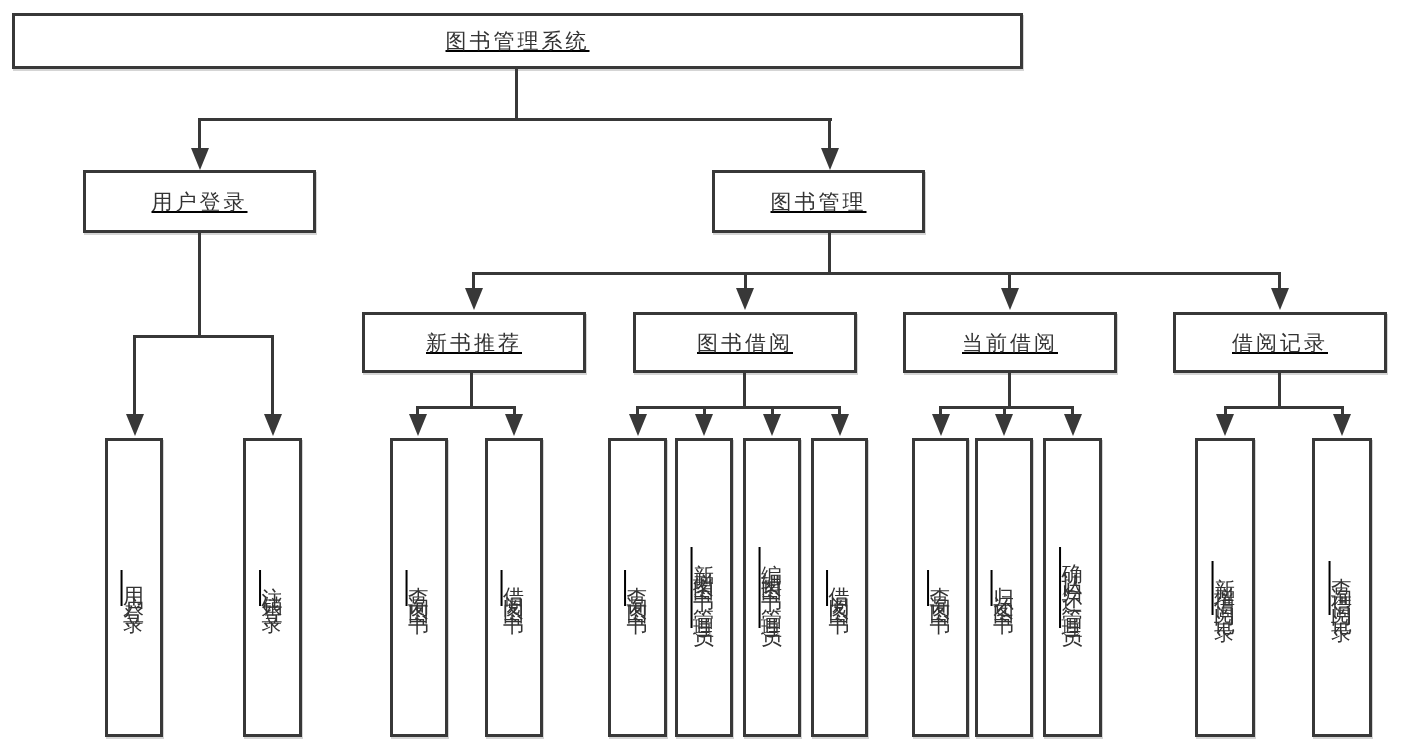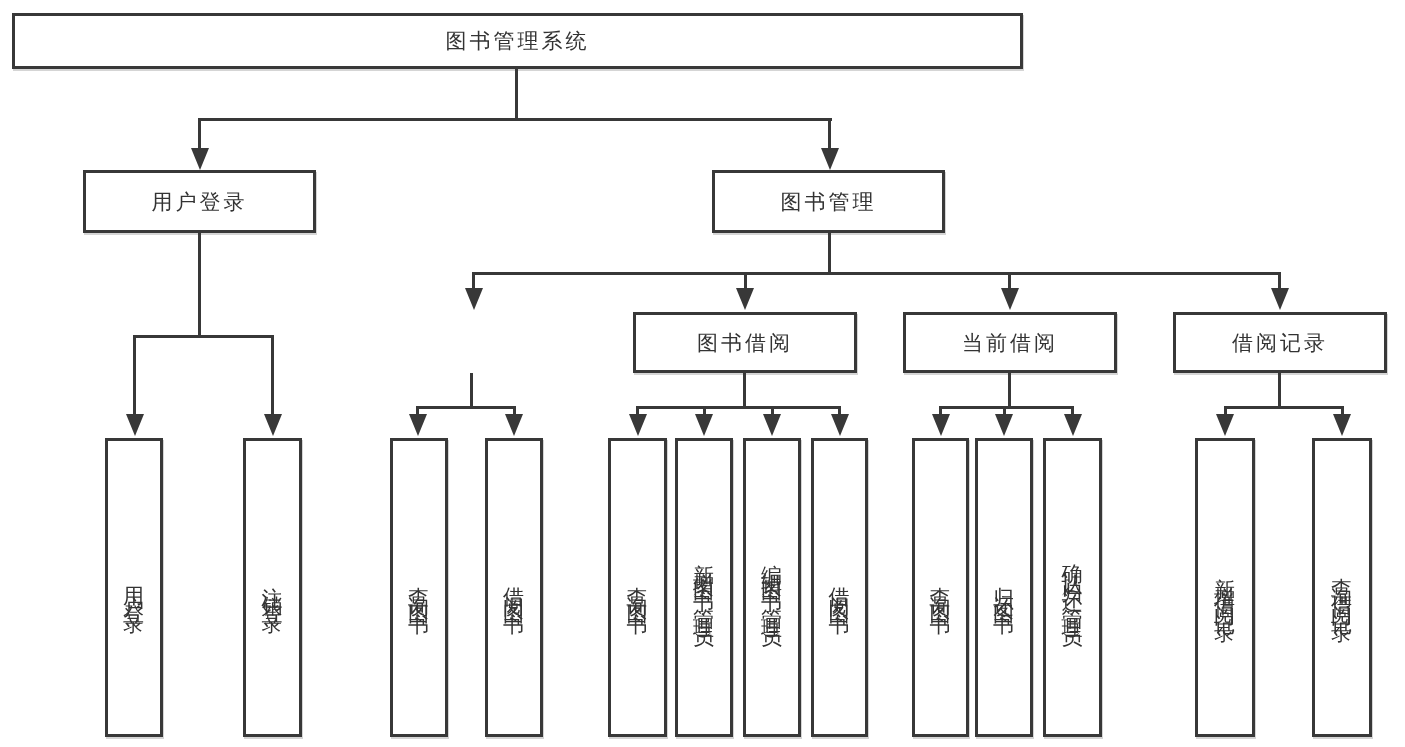--- a/index.html
+++ b/index.html
@@ -4,20 +4,21 @@
 <style>
   html,body { margin:0; padding:0; background:#ffffff; }
   .stage {
     position:relative; width:1405px; height:747px; background:#ffffff;
     font-family:"Liberation Sans","DejaVu Sans",sans-serif; overflow:hidden;
   }
   .box {
     position:absolute; box-sizing:border-box; background:#ffffff;
     border:3px solid #383838; display:flex; align-items:center; justify-content:center;
     box-shadow:1px 2px 0 rgba(150,150,150,0.40);
+    text-decoration:underline;
   }
   .box .lbl { color:#333333; font-size:21px; letter-spacing:3px; white-space:nowrap; }
   .vbox .lbl {
     writing-mode:vertical-rl; text-orientation:mixed;
     letter-spacing:9px; line-height:1.1; white-space:normal;
   }
   .hline, .vline { position:absolute; background:#383838; }
   .hline { height:3px; }
   .vline { width:3px; }
   .arrow {
@@ -42,21 +43,21 @@
   <div class="vline" style="left:515px;top:69px;height:49px;"></div>
   <div class="hline" style="left:198px;top:118px;width:634px;"></div>
   <div class="vline" style="left:198px;top:118px;height:32px;"></div>
   <div class="vline" style="left:828px;top:118px;height:32px;"></div>
   <div class="arrow" style="left:191px;top:148px;"></div>
   <div class="arrow" style="left:821px;top:148px;"></div>
 
   <div class="box" style="left:83px;top:170px;width:233px;height:63px;">
     <span class="lbl">用户登录</span>
   </div>
-  <div class="box" style="left:712px;top:170px;width:233px;height:63px;">
+  <div class="box" style="left:712px;top:170px;width:213px;height:63px;">
     <span class="lbl">图书管理</span>
   </div>
 
   <div class="vline" style="left:198px;top:233px;height:102px;"></div>
   <div class="hline" style="left:133px;top:335px;width:141px;"></div>
   <div class="vline" style="left:133px;top:335px;height:83px;"></div>
   <div class="vline" style="left:271px;top:335px;height:83px;"></div>
   <div class="arrow" style="left:126px;top:414px;"></div>
   <div class="arrow" style="left:264px;top:414px;"></div>
 
@@ -64,20 +65,23 @@
   <div class="hline" style="left:473px;top:272px;width:808px;"></div>
   <div class="vline" style="left:472px;top:272px;height:20px;"></div>
   <div class="vline" style="left:744px;top:272px;height:20px;"></div>
   <div class="vline" style="left:1008px;top:272px;height:20px;"></div>
   <div class="vline" style="left:1278px;top:272px;height:20px;"></div>
   <div class="arrow" style="left:465px;top:288px;"></div>
   <div class="arrow" style="left:736px;top:288px;"></div>
   <div class="arrow" style="left:1001px;top:288px;"></div>
   <div class="arrow" style="left:1271px;top:288px;"></div>
 
+  <div class="box" style="left:362px;top:312px;width:224px;height:61px;">
+    <span class="lbl">新书推荐</span>
+  </div>
   <div class="box" style="left:903px;top:312px;width:214px;height:61px;">
     <span class="lbl">当前借阅</span>
   </div>
   <div class="box" style="left:633px;top:312px;width:224px;height:61px;">
     <span class="lbl">图书借阅</span>
   </div>
   <div class="box" style="left:1173px;top:312px;width:214px;height:61px;">
     <span class="lbl">借阅记录</span>
   </div>
 

